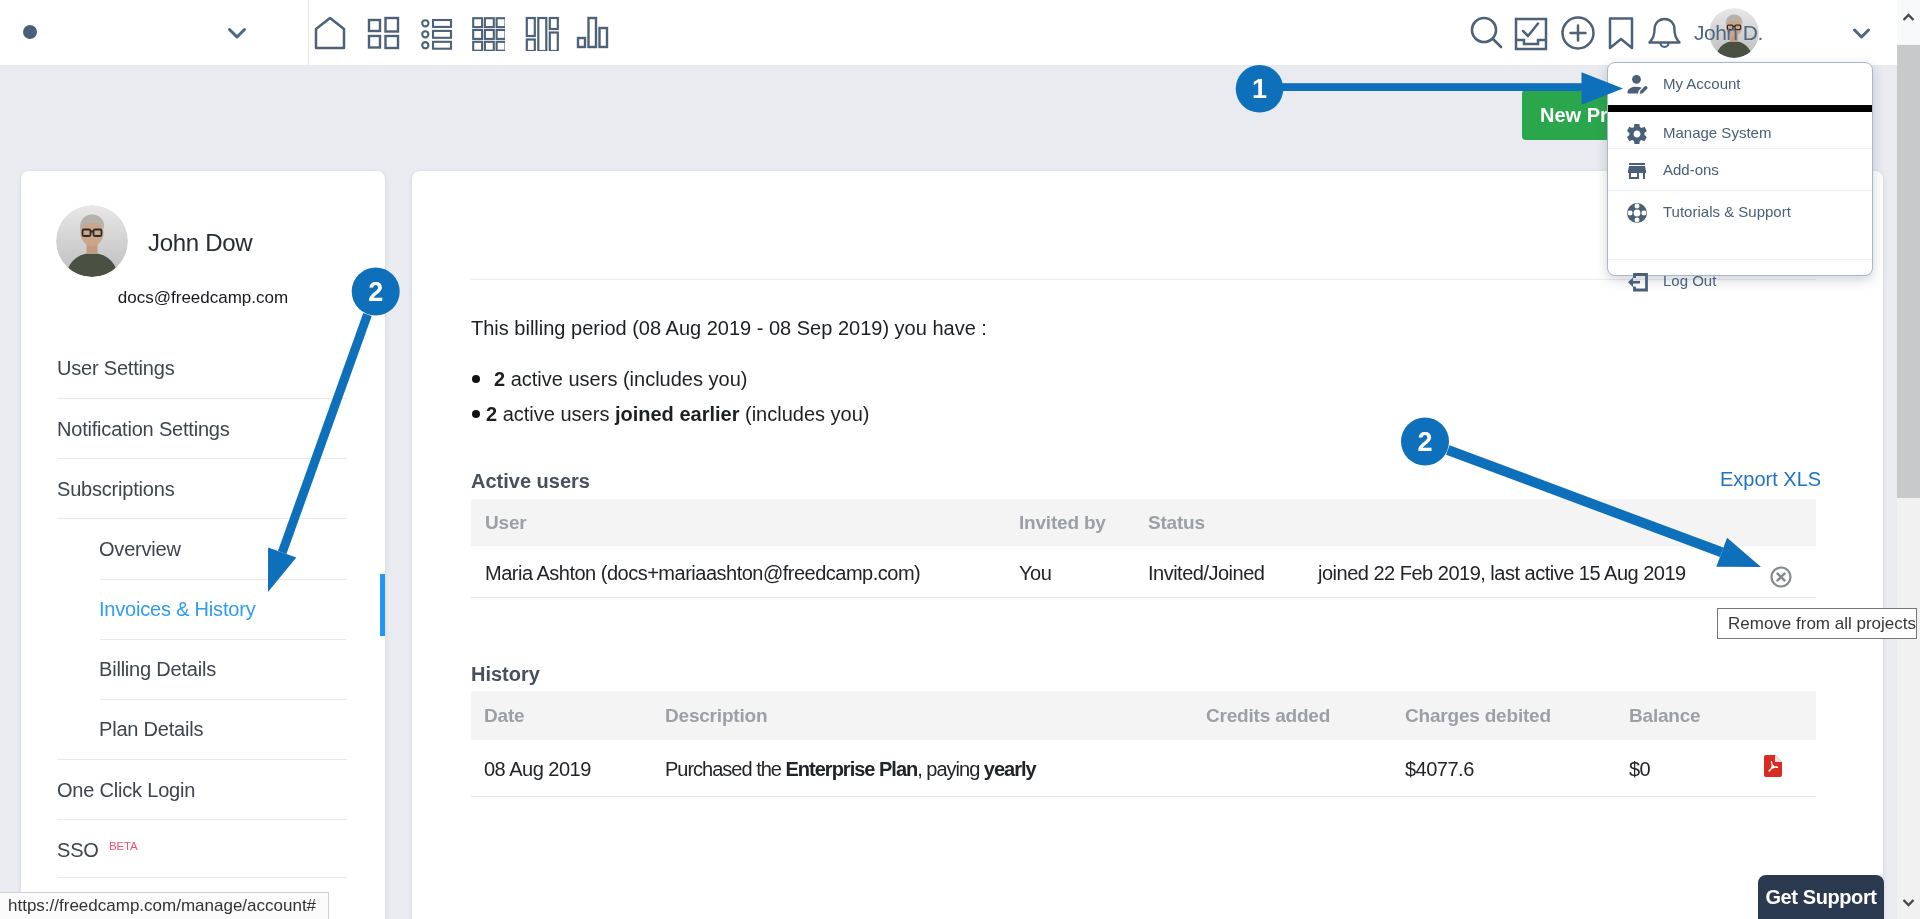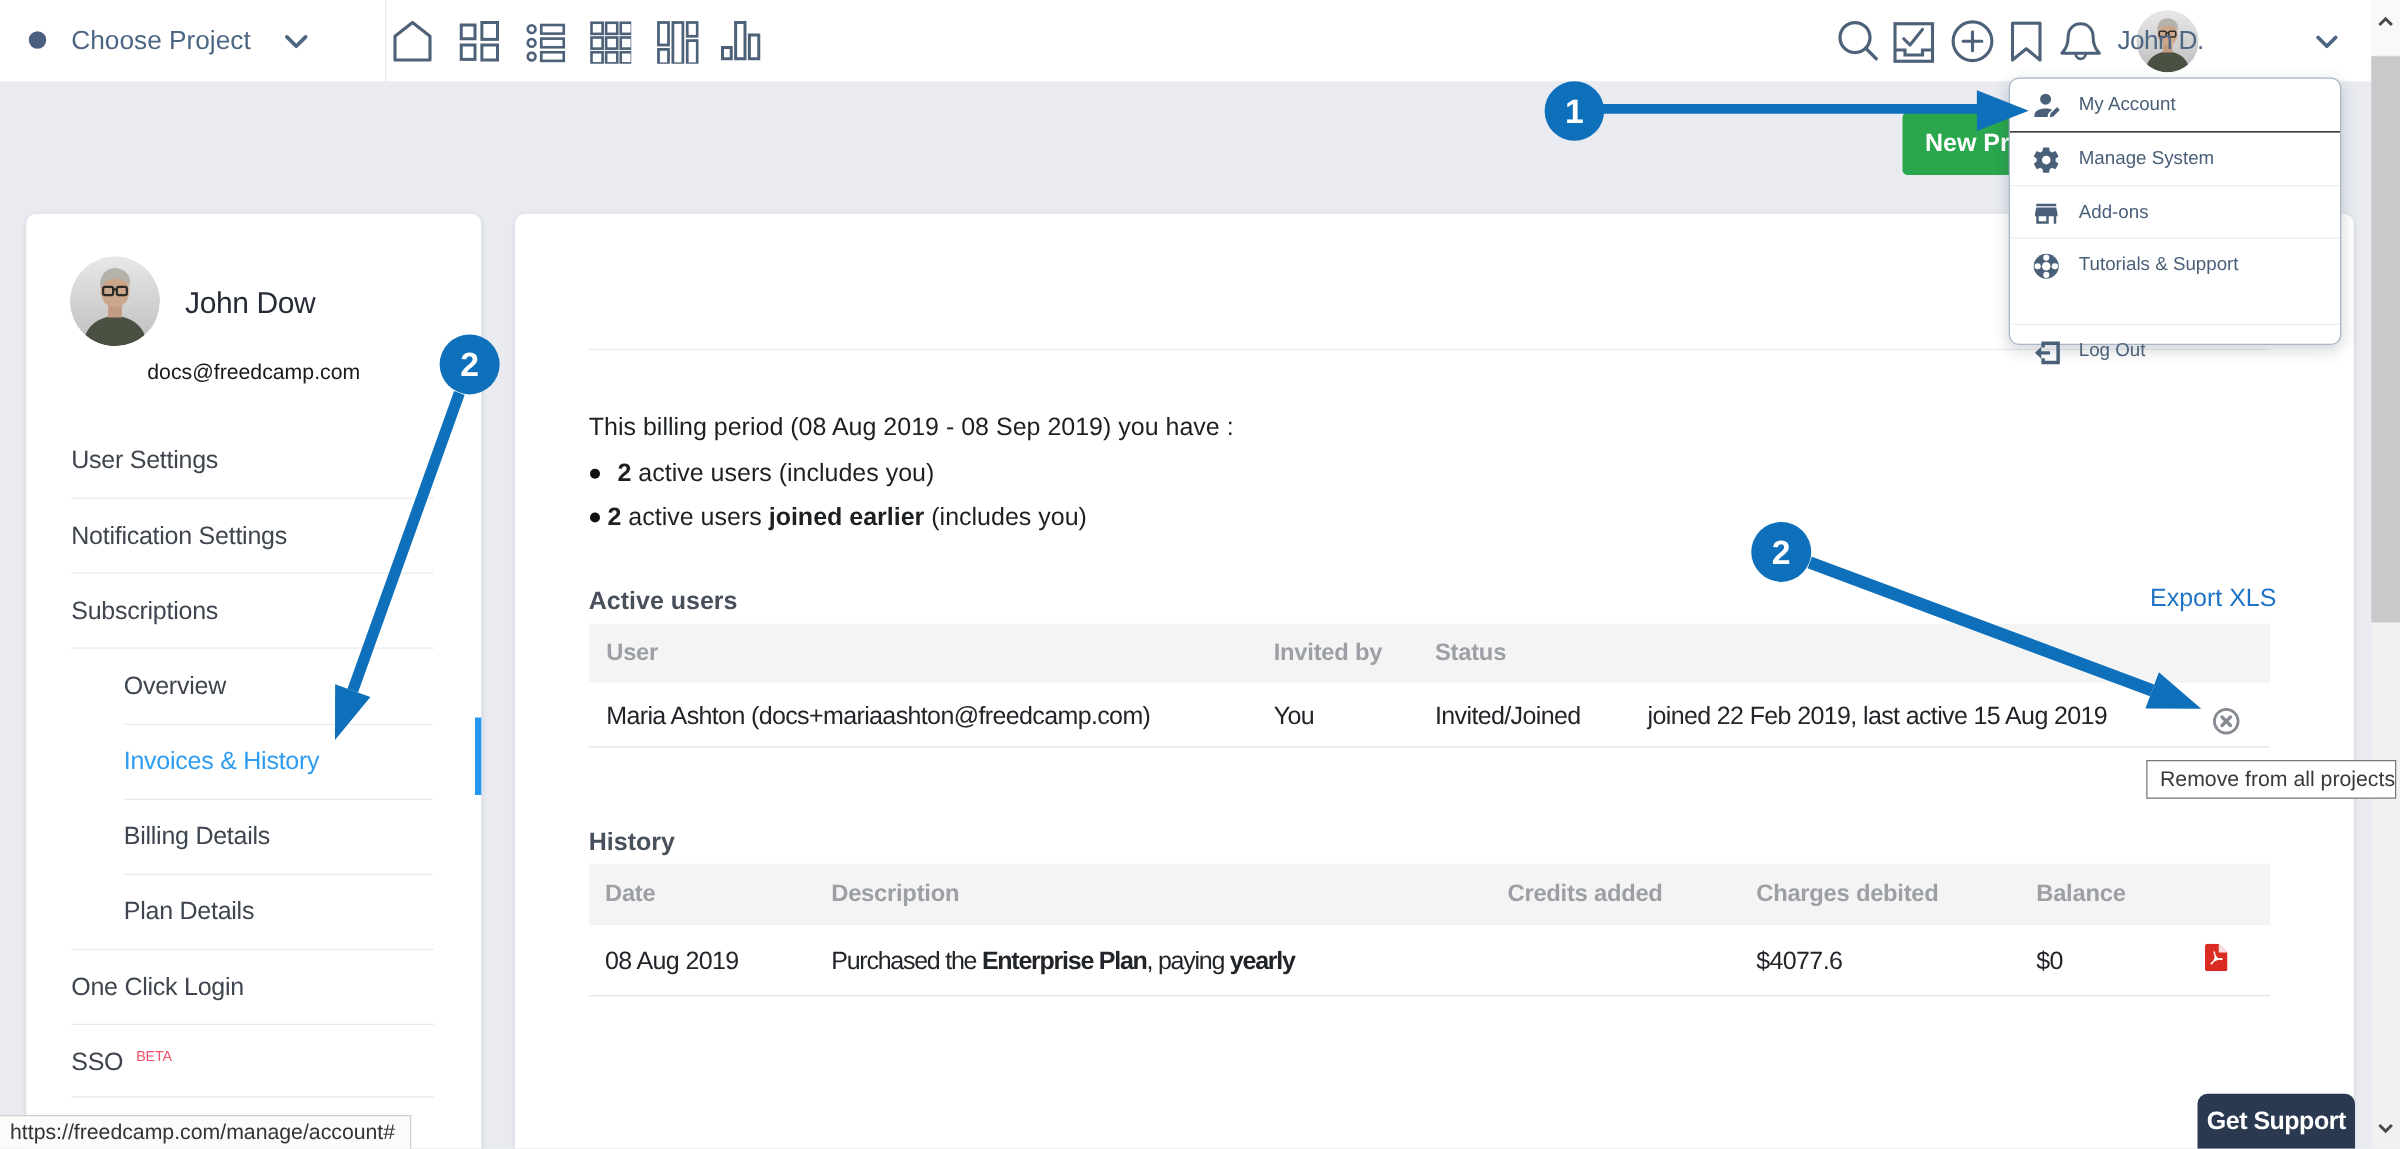--- a/index.html
+++ b/index.html
@@ -17,21 +17,20 @@
   .ddi { position:absolute; left:17px; top:10px; }
   .ddt { position:absolute; left:55px; font-size:15px; color:#4a6078; line-height:42px; height:42px; top:0; }
   .dditem { position:absolute; left:0; width:264px; height:42.4px; }
 </style>
 </head>
 <body>
 <div id="page">
 
 <div id="nav"></div>
 <div class="abs" style="left:23px;top:25px;width:14px;height:14px;border-radius:50%;background:#4a5f7d;z-index:3;"></div>
-<div class="abs" style="left:57px;top:0;height:66px;line-height:66px;font-size:21px;color:#4d6783;z-index:3;">Choose Project</div>
 <svg class="abs" style="left:227px;top:27px;z-index:3;" width="20" height="13" viewBox="0 0 20 13">
       <path d="M2.5,2.5 L10,10 L17.5,2.5" fill="none" stroke="#4d6783" stroke-width="3" stroke-linecap="round" stroke-linejoin="round"></path>
     </svg>
 <div class="abs" style="left:308px;top:0;width:1px;height:66px;background:#e7e9ed;z-index:3;"></div>
 
 <svg class="icon" style="left:313px;z-index:3;" width="34" height="36" viewBox="0 0 34 36">
       <path d="M3,14 L17,3 L31,14 V33 H3 Z" fill="none" stroke="#4d6278" stroke-width="2.5" stroke-linejoin="round"></path>
     </svg>
 <svg class="icon" style="left:366px;z-index:3;" width="34" height="36" viewBox="0 0 34 36">
       <g fill="none" stroke="#4d6278" stroke-width="2.4">
@@ -135,21 +134,21 @@
 
 <div class="abs" style="left:1607px;top:62px;width:266px;height:214px;background:#fff;border:1px solid #a9b6c6;border-radius:8px;box-shadow:0 4px 12px rgba(50,60,80,.22);z-index:6;">
   <div class="dditem" style="top:0;">
     <svg class="ddi" width="24" height="24" viewBox="0 0 24 24" fill="#4a6078">
           <circle cx="11.5" cy="6.3" r="4.4"></circle>
           <path d="M2.5,20.5 v-1.2 c0,-3.6 4,-5.6 9,-5.6 c2,0 3.8,0.35 5.2,1 l-3.1,3.1 -0.55,2.7 z"></path>
           <path d="M14.8,20.7 l0.55,-2.9 4.5,-4.5 c0.45,-0.45 1.15,-0.45 1.6,0 l0.75,0.75 c0.45,0.45 0.45,1.15 0,1.6 l-4.5,4.5 z"></path>
         </svg>
     <div class="ddt">My Account</div>
   </div>
-  <div class="dditem" style="top:42.4px;border-top:1px solid #000000;">
+  <div class="dditem" style="top:42.4px;border-top:7px solid #000000;">
     <svg class="ddi" width="24" height="24" viewBox="0 0 24 24" fill="#4a6078">
           <path d="M19.4,13 c0,-0.3 0.1,-0.7 0.1,-1 s0,-0.7 -0.1,-1 l2.1,-1.7 c0.2,-0.2 0.3,-0.5 0.1,-0.7 l-2,-3.5 c-0.1,-0.2 -0.4,-0.3 -0.6,-0.2 l-2.5,1 c-0.5,-0.4 -1.1,-0.7 -1.7,-1 l-0.4,-2.6 c0,-0.2 -0.2,-0.4 -0.5,-0.4 h-4 c-0.2,0 -0.5,0.2 -0.5,0.4 l-0.4,2.6 c-0.6,0.3 -1.2,0.6 -1.7,1 l-2.5,-1 c-0.2,-0.1 -0.5,0 -0.6,0.2 l-2,3.5 c-0.1,0.2 -0.1,0.5 0.1,0.7 l2.1,1.7 c0,0.3 -0.1,0.7 -0.1,1 s0,0.7 0.1,1 l-2.1,1.7 c-0.2,0.2 -0.3,0.5 -0.1,0.7 l2,3.5 c0.1,0.2 0.4,0.3 0.6,0.2 l2.5,-1 c0.5,0.4 1.1,0.7 1.7,1 l0.4,2.6 c0,0.2 0.2,0.4 0.5,0.4 h4 c0.2,0 0.5,-0.2 0.5,-0.4 l0.4,-2.6 c0.6,-0.3 1.2,-0.6 1.7,-1 l2.5,1 c0.2,0.1 0.5,0 0.6,-0.2 l2,-3.5 c0.1,-0.2 0.1,-0.5 -0.1,-0.7 z M12,15.5 c-1.9,0 -3.5,-1.6 -3.5,-3.5 s1.6,-3.5 3.5,-3.5 3.5,1.6 3.5,3.5 -1.6,3.5 -3.5,3.5 z"></path>
         </svg>
     <div class="ddt">Manage System</div>
   </div>
   <div class="dditem" style="top:127.2px;border-top:1px solid #eceef1;">
     <svg class="ddi" width="24" height="24" viewBox="0 0 24 24">
           <circle cx="12" cy="12" r="10" fill="#4a6078"></circle>
           <circle cx="12" cy="12" r="3.4" fill="#fff"></circle>
           <g fill="#fff">
@@ -218,21 +217,21 @@
 <div class="sep" style="left:100px;top:579px;width:246px;z-index:3;"></div>
 <div class="sep" style="left:100px;top:639px;width:246px;z-index:3;"></div>
 <div class="sep" style="left:100px;top:699px;width:246px;z-index:3;"></div>
 <div class="sep" style="left:57px;top:759px;width:290px;z-index:3;"></div>
 <div class="sep" style="left:57px;top:819px;width:290px;z-index:3;"></div>
 <div class="sep" style="left:57px;top:877px;width:290px;z-index:3;"></div>
 <div class="abs" style="left:380px;top:574px;width:5px;height:62px;background:#2196f3;z-index:3;"></div>
 
 <div class="card" style="left:412px;top:171px;width:1471px;height:748px;border-radius:8px 8px 0 0;z-index:1;">
   <div class="sep" style="left:59px;top:108px;width:1345px;background:#ececee;"></div>
-  <div class="abs" style="left:59px;top:158px;font-size:20px;color:#1d2023;line-height:26px;">This billing period (08 Aug 2019 - 08 Sep 2019) you have :</div>
+  <div class="abs" style="left:59px;top:144px;font-size:20px;color:#1d2023;line-height:26px;">This billing period (08 Aug 2019 - 08 Sep 2019) you have :</div>
   <div class="abs" style="left:60px;top:204px;width:8px;height:8px;border-radius:50%;background:#111;"></div>
   <div class="abs" style="left:82px;top:195px;font-size:20px;color:#1d2023;line-height:26px;"><b>2</b> active users (includes you)</div>
   <div class="abs" style="left:60px;top:239px;width:8px;height:8px;border-radius:50%;background:#111;"></div>
   <div class="abs" style="left:74px;top:230px;font-size:20px;color:#1d2023;line-height:26px;"><b>2</b> active users <b>joined earlier</b> (includes you)</div>
 
   <div class="hd2" style="left:59px;top:297px;">Active users</div>
   <div class="abs" style="left:1308px;top:295px;font-size:20px;color:#1e73c5;line-height:26px;">Export XLS</div>
   <div class="abs" style="left:59px;top:328px;width:1345px;height:47px;background:#f4f4f5;"></div>
   <div class="th" style="left:73px;top:340px;">User</div>
   <div class="th" style="left:607px;top:340px;">Invited by</div>

